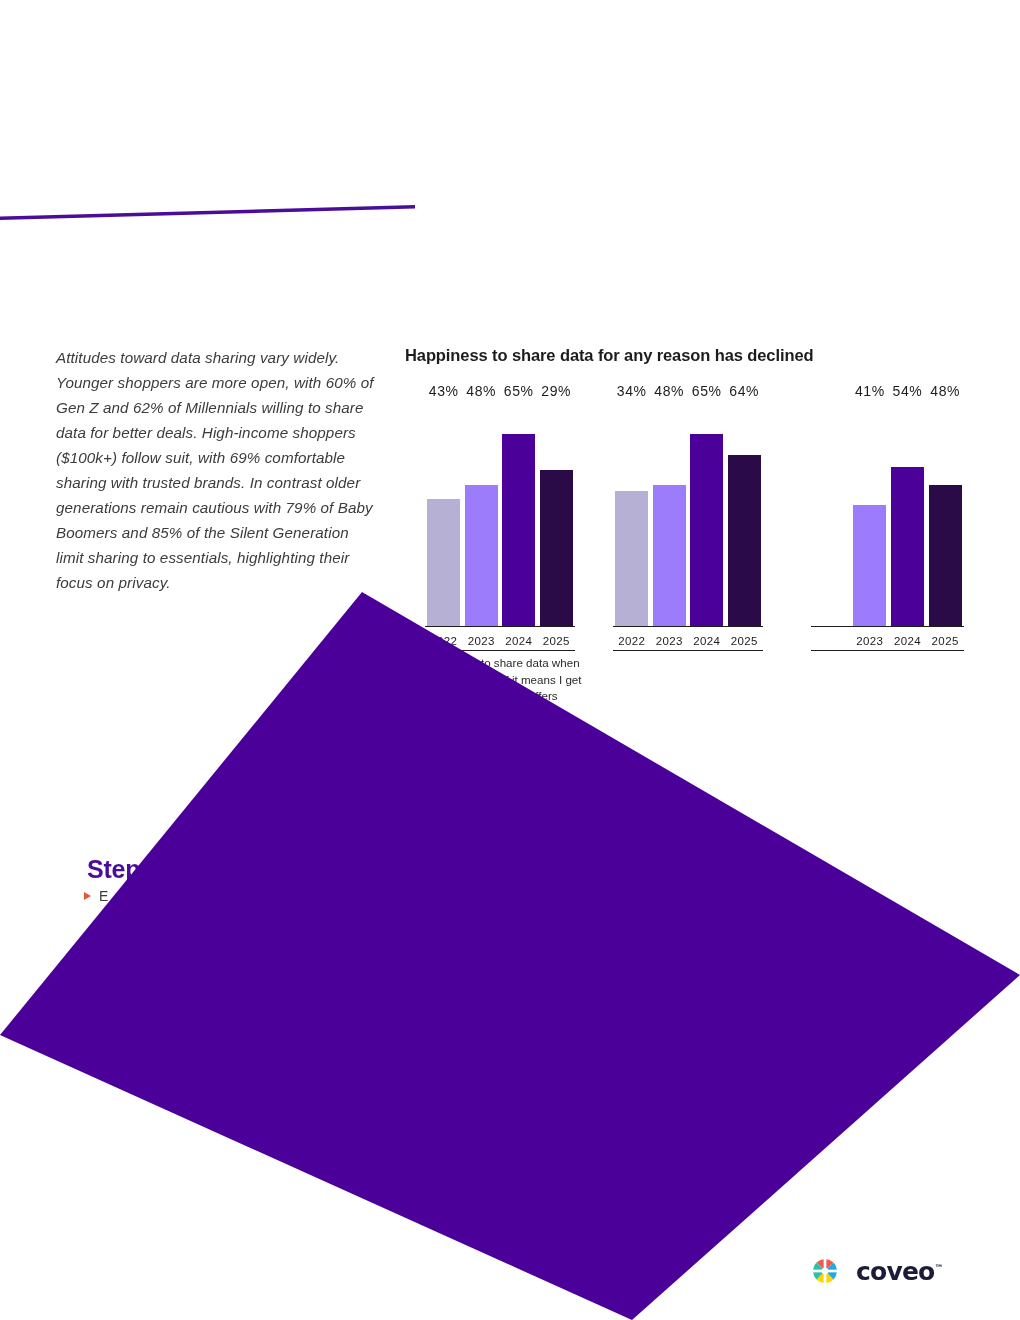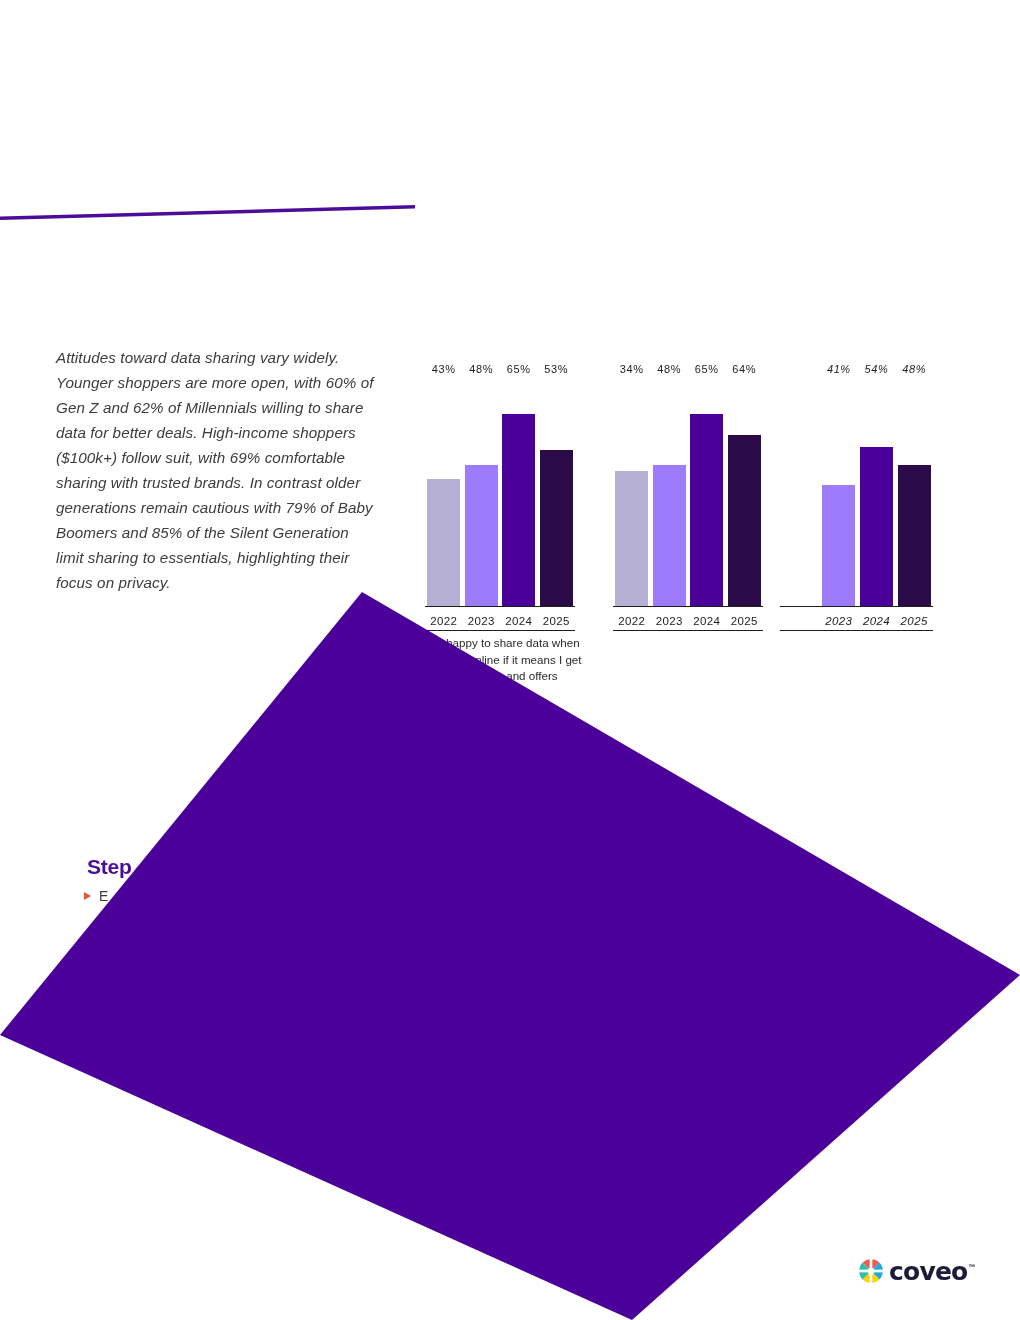--- a/index.html
+++ b/index.html
@@ -67,21 +67,21 @@
     bottom: 0;
     height: 300px;
   }
   .group .value-row {
     position: absolute;
     top: 0;
     left: 0;
     right: 0;
     display: flex;
     justify-content: space-between;
-    font-size: 11px;
+    font-size: 14px;
     color: #1d1d1d;
     letter-spacing: 0.6px;
   }
   .group .value-row span { flex: 1; text-align: center; }
 
   .bars {
     position: absolute;
     left: 0;
     right: 0;
     bottom: 57px;
@@ -149,21 +149,21 @@
     width: 1020px;
     height: 1320px;
     pointer-events: none;
   }
 
   
   .step-heading {
     position: absolute;
     left: 87px;
     top: 855px;
-    font-size: 21px;
+    font-size: 25px;
     font-weight: bold;
     color: #4b0d99;
     letter-spacing: -0.2px;
     white-space: nowrap;
   }
   .step-bullet {
     position: absolute;
     left: 84px;
     top: 888px;
     display: flex;
@@ -177,25 +177,25 @@
     width: 0;
     height: 0;
     border-left: 7px solid #e2573c;
     border-top: 4.5px solid transparent;
     border-bottom: 4.5px solid transparent;
   }
 
   
   .logo {
     position: absolute;
-    left: 856px;
+    left: 810px;
     top: 1256px;
     display: flex;
     align-items: center;
-    gap: 3px;
+    gap: 16px;
   }
   .logo-word {
     font-family: "DejaVu Sans", sans-serif;
     font-size: 25px;
     font-weight: bold;
     color: #1c1b3a;
     letter-spacing: -0.8px;
     position: relative;
   }
   .logo-tm {
@@ -208,29 +208,30 @@
 <body>
 
 <svg class="top-rule" viewBox="0 0 415 20" preserveAspectRatio="none">
   <polygon points="0,11.5 415,0 415,3.5 0,15" fill="#4b0d99"></polygon>
 </svg>
 
 <div class="body-copy">Attitudes toward data sharing vary widely. Younger shoppers are more open, with 60% of Gen Z and 62% of Millennials willing to share data for better deals. High-income shoppers ($100k+) follow suit, with 69% comfortable sharing with trusted brands. In contrast older generations remain cautious with 79% of Baby Boomers and 85% of the Silent Generation limit sharing to essentials, highlighting their focus on privacy.</div>
 
 <div class="chart-block">
 
+  <div class="chart-title">Happiness to share data for any reason has declined</div>
 
   <div class="plot">
 
     <div class="group" style="left:20px; width:150px;">
       <div class="value-row">
         <span>43%</span>
         <span>48%</span>
         <span>65%</span>
-        <span>53%</span>
+        <span>29%</span>
       </div>
       <div class="bars">
         <div class="bar-slot">
             <div class="bar" style="height:57.3%; background:#b6b0d4;"></div>
           </div>
         <div class="bar-slot">
             <div class="bar" style="height:64.0%; background:#9d7cfb;"></div>
           </div>
         <div class="bar-slot">
             <div class="bar" style="height:86.7%; background:#4b0099;"></div>
@@ -274,21 +275,21 @@
       <div class="axis-line"></div>
       <div class="tick-row">
         <span>2022</span>
         <span>2023</span>
         <span>2024</span>
         <span>2025</span>
       </div>
       <div class="axis-line2"></div>
     </div>
 
-    <div class="group" style="left:415px; width:113px;font-style:italic;">
+    <div class="group" style="left:446px; width:113px;">
       <div class="value-row">
         <span>41%</span>
         <span>54%</span>
         <span>48%</span>
       </div>
       <div class="bars">
         <div class="bar-slot">
             <div class="bar" style="height:54.7%; background:#9d7cfb;"></div>
           </div>
         <div class="bar-slot">

